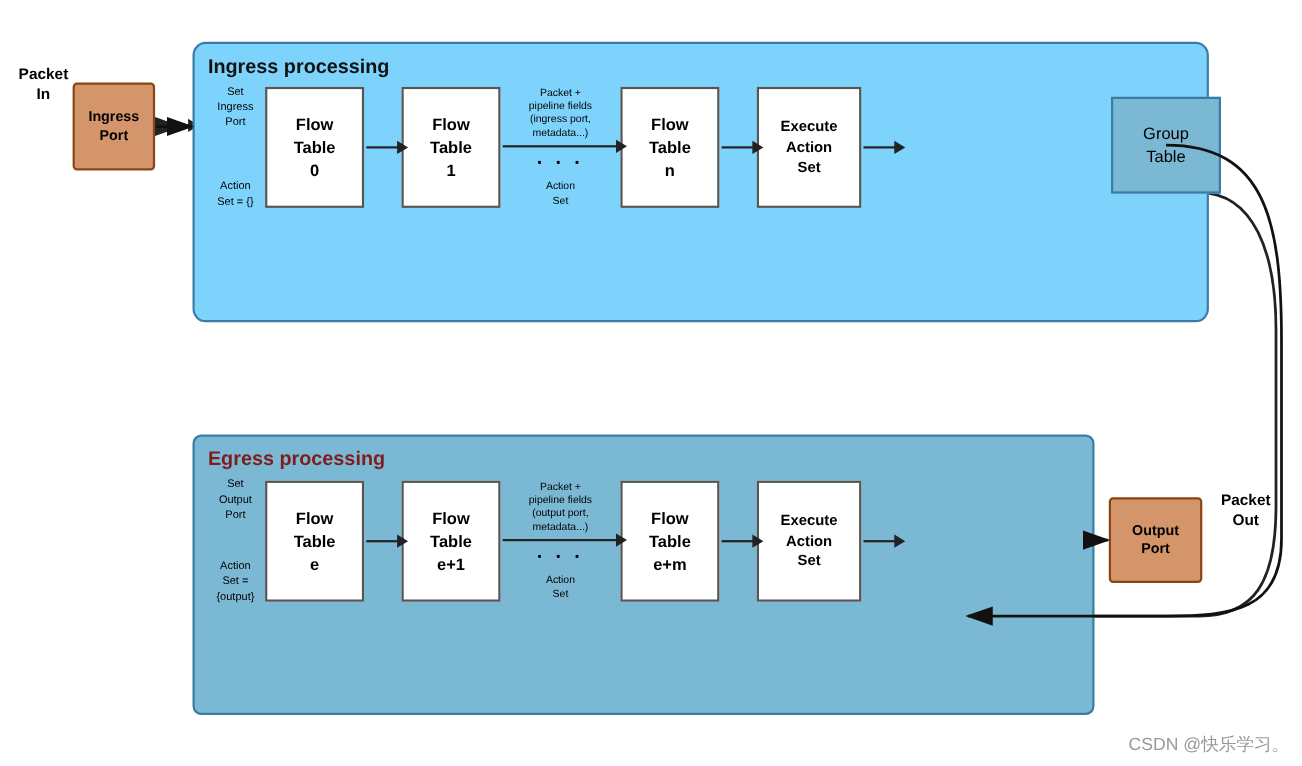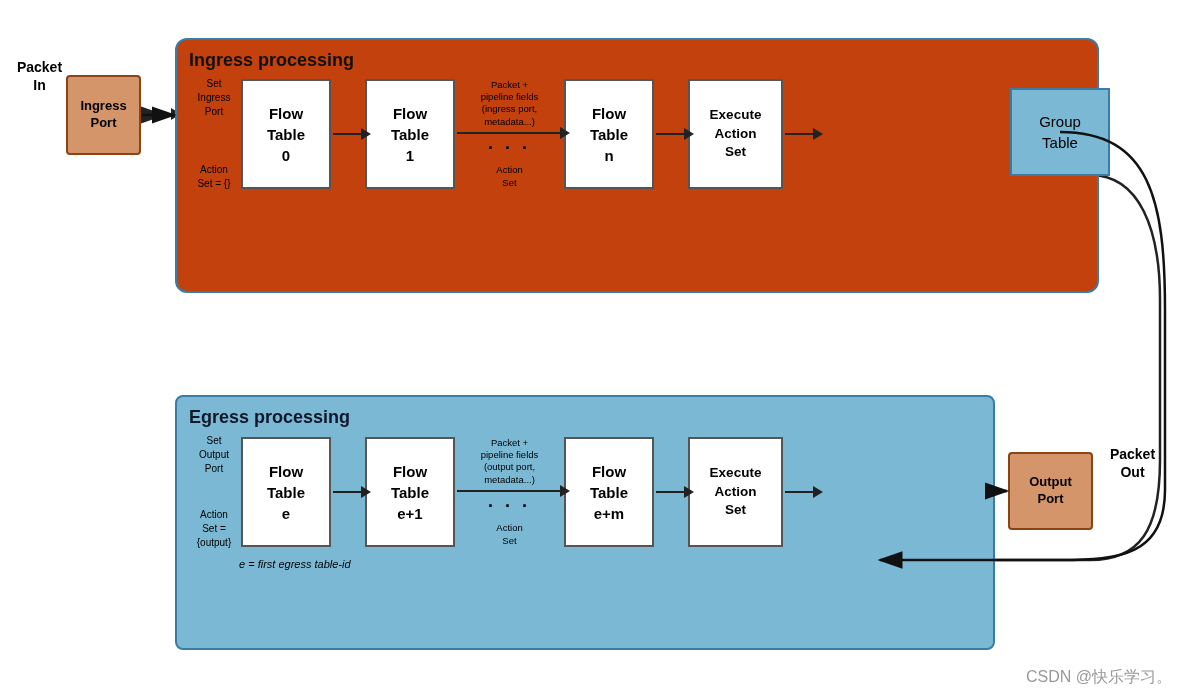--- a/index.html
+++ b/index.html
@@ -59,21 +59,21 @@
   <div style="position:absolute; top:75px; left:66px; background:#d4956a; border:2.5px solid #8B4513; border-radius:4px; width:75px; height:80px; display:flex; align-items:center; justify-content:center; text-align:center; font-size:13px; font-weight:bold; line-height:1.3;">
     <span>Ingress<br>Port</span>
   </div>
 
   <div style="position:absolute; top:113px; left:143px; display:flex; align-items:center;">
     <div style="width:30px; height:2px; background:#222; position:relative;">
       <div style="position:absolute; right:-8px; top:-5px; width:0; height:0; border-left:10px solid #222; border-top:6px solid transparent; border-bottom:6px solid transparent;"></div>
     </div>
   </div>
 
-  <div style="position:absolute; top:38px; left:175px; background:#c2410c; border:2.5px solid #3a7ca5; border-radius:12px; width:924px; height:255px; padding:10px 12px;">
+  <div style="position:absolute; top:38px; left:175px; background:#7dd3fc; border:2.5px solid #3a7ca5; border-radius:12px; width:924px; height:255px; padding:10px 12px;">
 
     <div style="font-weight:bold; font-size:18px; color:#111; margin-bottom:6px;">
       <span>Ingress processing</span>
     </div>
 
     <div style="display:flex; align-items:center; margin-top:5px;">
 
       <div style="font-size:10px; text-align:center; line-height:1.4; width:50px; flex-shrink:0;">
         <div>Set</div>
         <div>Ingress</div>
@@ -127,21 +127,21 @@
 
     </div>
   </div>
 
   <div style="position:absolute; top:88px; left:1010px; background:#7BB8D4; border:2.5px solid #3a7ca5; width:100px; height:88px; display:flex; align-items:center; justify-content:center; text-align:center; font-size:15px; font-weight:normal; line-height:1.4;">
     <span>Group<br>Table</span>
   </div>
 
   <div style="position:absolute; top:395px; left:175px; background:#7BB8D4; border:2.5px solid #3a7ca5; border-radius:8px; width:820px; height:255px; padding:10px 12px;">
 
-    <div style="font-weight:bold; font-size:18px; color:#0f172a; margin-bottom:6px;">
+    <div style="font-weight:bold; font-size:18px; color:#7f1d1d; margin-bottom:6px;">
       <span>Egress processing</span>
     </div>
 
     <div style="display:flex; align-items:center; margin-top:5px;">
 
       <div style="font-size:10px; text-align:center; line-height:1.4; width:50px; flex-shrink:0;">
         <div>Set</div>
         <div>Output</div>
         <div>Port</div>
         <br>
@@ -186,23 +186,20 @@
       <div style="background:#fff; border:2px solid #555; width:95px; height:110px; display:flex; align-items:center; justify-content:center; text-align:center; font-size:13.5px; font-weight:bold; line-height:1.4; flex-shrink:0;">
         <span>Execute<br>Action<br>Set</span>
       </div>
 
       <div style="width:30px; height:2px; background:#222; position:relative; flex-shrink:0; margin:0 2px;">
         <div style="position:absolute; right:-8px; top:-5px; width:0; height:0; border-left:10px solid #222; border-top:6px solid transparent; border-bottom:6px solid transparent;"></div>
       </div>
 
     </div>
 
-    <div style="font-style:italic; font-size:11px; margin-top:8px; margin-left:50px;">
-      <span>e = first egress table-id</span>
-    </div>
   </div>
 
   <div style="position:absolute; top:452px; left:1008px; background:#d4956a; border:2.5px solid #8B4513; border-radius:4px; width:85px; height:78px; display:flex; align-items:center; justify-content:center; text-align:center; font-size:13px; font-weight:bold; line-height:1.3;">
     <span>Output<br>Port</span>
   </div>
 
   <div style="position:absolute; top:445px; left:1100px; font-weight:bold; font-size:14px; text-align:center; line-height:1.3; width:65px;">
     <span>Packet<br>Out</span>
   </div>
 

